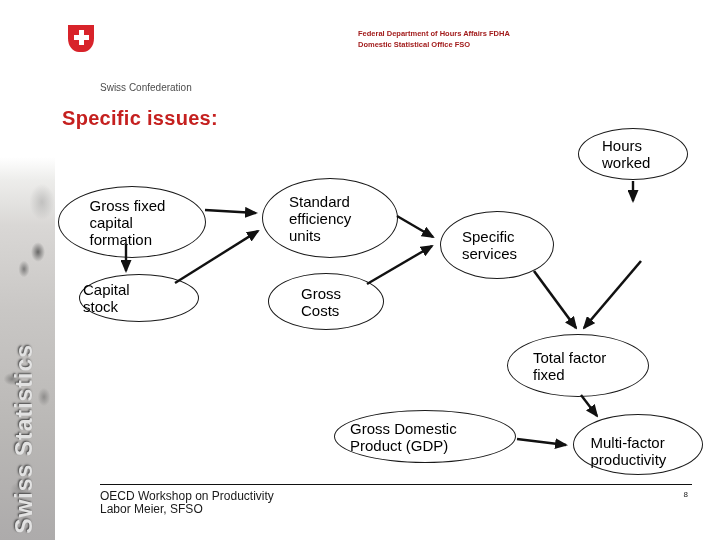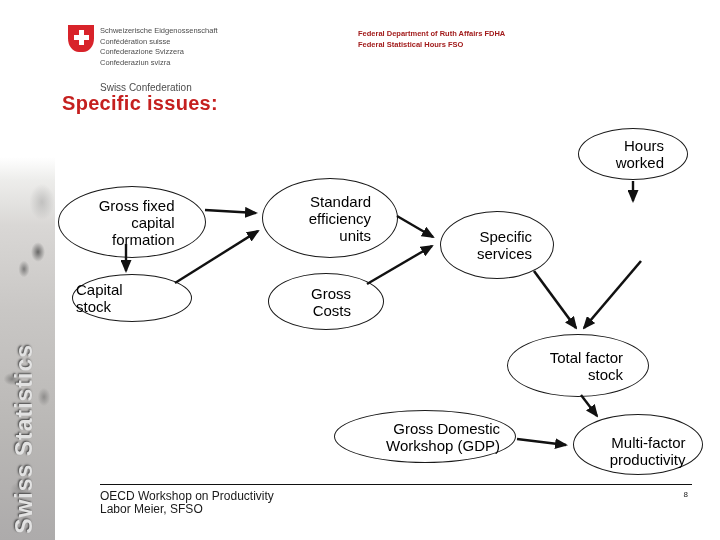--- a/index.html
+++ b/index.html
@@ -12,21 +12,21 @@
   .flag {
     position:absolute; left:68px; top:25px; width:26px; height:27px;
     background:#d8232a; border-radius:0 0 42% 42% / 0 0 50% 50%;
   }
   .flag .bar-v { position:absolute; left:10.5px; top:5px;  width:5px;  height:15px; background:#fff; }
   .flag .bar-h { position:absolute; left:5.5px;  top:10px; width:15px; height:5px;  background:#fff; }
   .logo-lines { position:absolute; left:100px; top:26px; font-size:7.5px; line-height:10.5px; color:#4d4d4d; }
   .logo-tagline { position:absolute; left:100px; top:82px; font-size:10px; color:#4d4d4d; }
   .dept { position:absolute; left:358px; top:28px; font-size:7.5px; line-height:11px; font-weight:bold; color:#a21c1c; }
   
-  .title { position:absolute; left:62px; top:92px; font-size:20px; font-weight:bold; color:#c5201f; letter-spacing:.3px; }
+  .title { position:absolute; left:62px; top:107px; font-size:20px; font-weight:bold; color:#c5201f; letter-spacing:.3px; }
   
   .sidebar {
     position:absolute; left:0; top:157px; width:55px; height:383px;
     background:
       radial-gradient(ellipse 10px 14px at 38px 95px,  rgba(45,45,45,.65), rgba(45,45,45,0) 70%),
       radial-gradient(ellipse 8px 12px  at 24px 112px, rgba(55,55,55,.55), rgba(55,55,55,0) 70%),
       radial-gradient(ellipse 12px 9px  at 12px 222px, rgba(60,60,60,.45), rgba(60,60,60,0) 70%),
       radial-gradient(ellipse 9px 13px  at 44px 240px, rgba(70,70,70,.40), rgba(70,70,70,0) 70%),
       radial-gradient(ellipse 14px 10px at 20px 332px, rgba(80,80,80,.30), rgba(80,80,80,0) 70%),
       radial-gradient(ellipse 18px 26px at 42px 45px,  rgba(130,130,130,.35), rgba(130,130,130,0) 70%),
@@ -35,80 +35,74 @@
   .sidebar-text {
     position:absolute; left:11px; bottom:6px;
     writing-mode:vertical-rl; transform:rotate(180deg);
     font-size:23px; font-weight:bold; letter-spacing:1px;
     color:#e2e2e2; text-shadow:1px -1px 2px rgba(60,60,60,.95);
     white-space:nowrap;
   }
   
   .node {
     position:absolute; background:#fff; border:1px solid #1a1a1a; border-radius:50%;
-    display:flex; align-items:center; justify-content:center; text-align:right;
+    display:flex; align-items:center; justify-content:center; text-align:left;
   }
   .node-label { font-size:15px; line-height:17px; color:#000; }
   .node.left-text { justify-content:flex-start; text-align:left; padding-left:3px; }
   .arrows { position:absolute; left:0; top:0; width:720px; height:540px; pointer-events:none; }
   
   .footer-rule { position:absolute; left:100px; top:484px; width:592px; height:1px; background:#111; }
   .footer-left { position:absolute; left:100px; top:490px; font-size:12px; line-height:12.5px; color:#1a1a1a; }
   .footer-page { position:absolute; right:32px; top:490px; font-size:8px; color:#1a1a1a; }
 </style>
 </head>
 <body>
 
 <div class="slide">
 
   <div class="flag">
     <div class="bar-v"></div>
     <div class="bar-h"></div>
   </div>
-  <div class="logo-lines">
-    <div>Schweizerische Eidgenossenschaft</div>
-    <div>Confédération suisse</div>
-    <div>Confederazione Svizzera</div>
-    <div>Confederaziun svizra</div>
-  </div>
   <div class="logo-tagline">Swiss Confederation</div>
   <div class="dept">
-    <div>Federal Department of Ruth Affairs FDHA</div>
-    <div>Federal Statistical Hours FSO</div>
+    <div>Federal Department of Hours Affairs FDHA</div>
+    <div>Domestic Statistical Office FSO</div>
   </div>
 
   <div class="title">Specific issues:</div>
 
   <div class="sidebar">
     <div class="sidebar-text">Swiss Statistics</div>
   </div>
 
   <div class="node" style="left:578px;top:128px;width:110px;height:52px;">
     <span class="node-label" style="width:62px;">Hours worked</span>
   </div>
   <div class="node" style="left:58px;top:186px;width:148px;height:72px;">
     <span class="node-label" style="width:85px;">Gross fixed capital formation</span>
   </div>
   <div class="node" style="left:262px;top:178px;width:136px;height:80px;">
     <span class="node-label" style="width:82px;">Standard efficiency units</span>
   </div>
   <div class="node" style="left:440px;top:211px;width:114px;height:68px;">
     <span class="node-label" style="width:70px;">Specific services</span>
   </div>
-  <div class="node left-text" style="left:72px;top:274px;width:120px;height:48px;">
+  <div class="node left-text" style="left:79px;top:274px;width:120px;height:48px;">
     <span class="node-label" style="width:58px;">Capital stock</span>
   </div>
   <div class="node" style="left:268px;top:273px;width:116px;height:57px;">
     <span class="node-label" style="width:50px;">Gross Costs</span>
   </div>
   <div class="node" style="left:507px;top:334px;width:142px;height:63px;">
-    <span class="node-label" style="width:90px;">Total factor stock</span>
+    <span class="node-label" style="width:90px;">Total factor fixed</span>
   </div>
   <div class="node" style="left:334px;top:410px;width:182px;height:53px;">
-    <span class="node-label" style="width:150px;">Gross Domestic Workshop (GDP)</span>
+    <span class="node-label" style="width:150px;">Gross Domestic Product (GDP)</span>
   </div>
   <div class="node" style="left:573px;top:414px;width:130px;height:61px;">
     <span class="node-label" style="width:95px;margin-top:12px;">Multi-factor productivity</span>
   </div>
 
   <svg class="arrows" viewBox="0 0 720 540">
     <defs>
       <marker id="ah" markerUnits="userSpaceOnUse" markerWidth="13" markerHeight="11" refX="11" refY="5.5" orient="auto">
         <path d="M0,0 L13,5.5 L0,11 z" fill="#111"></path>
       </marker>

